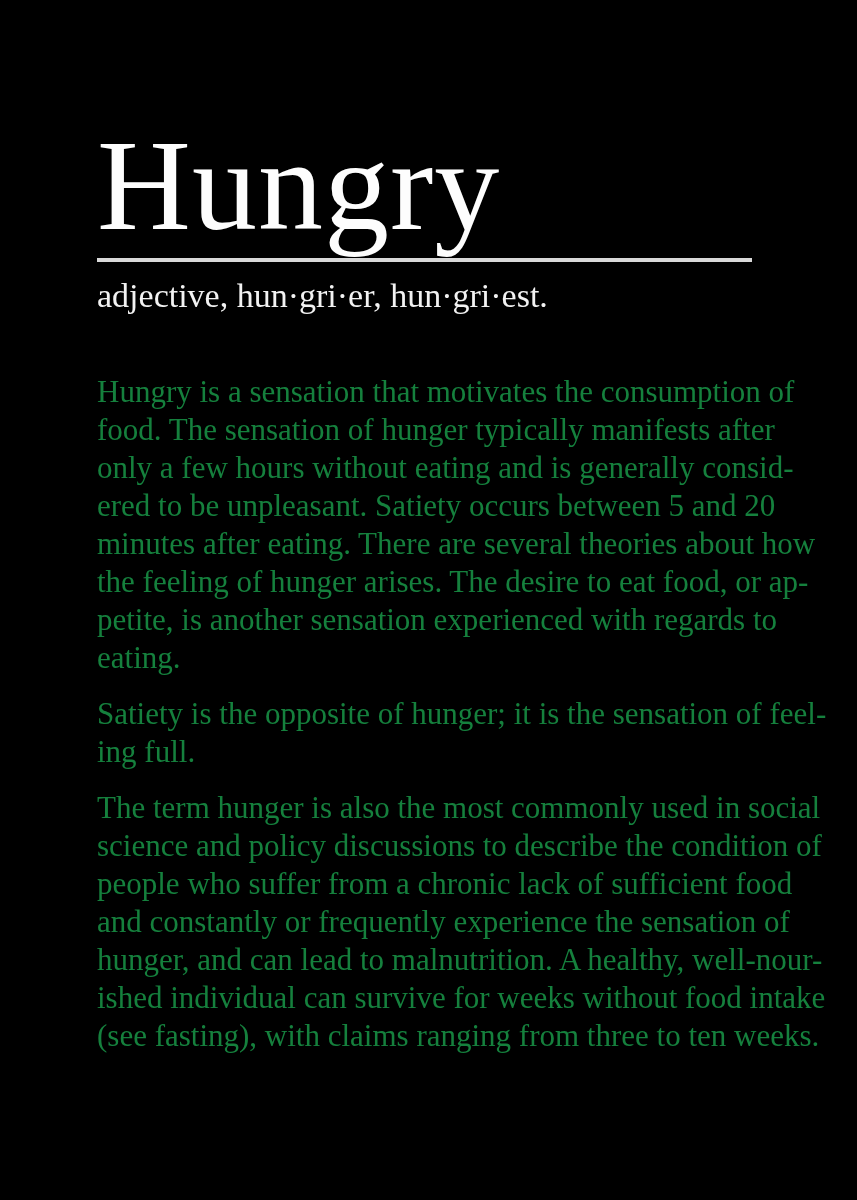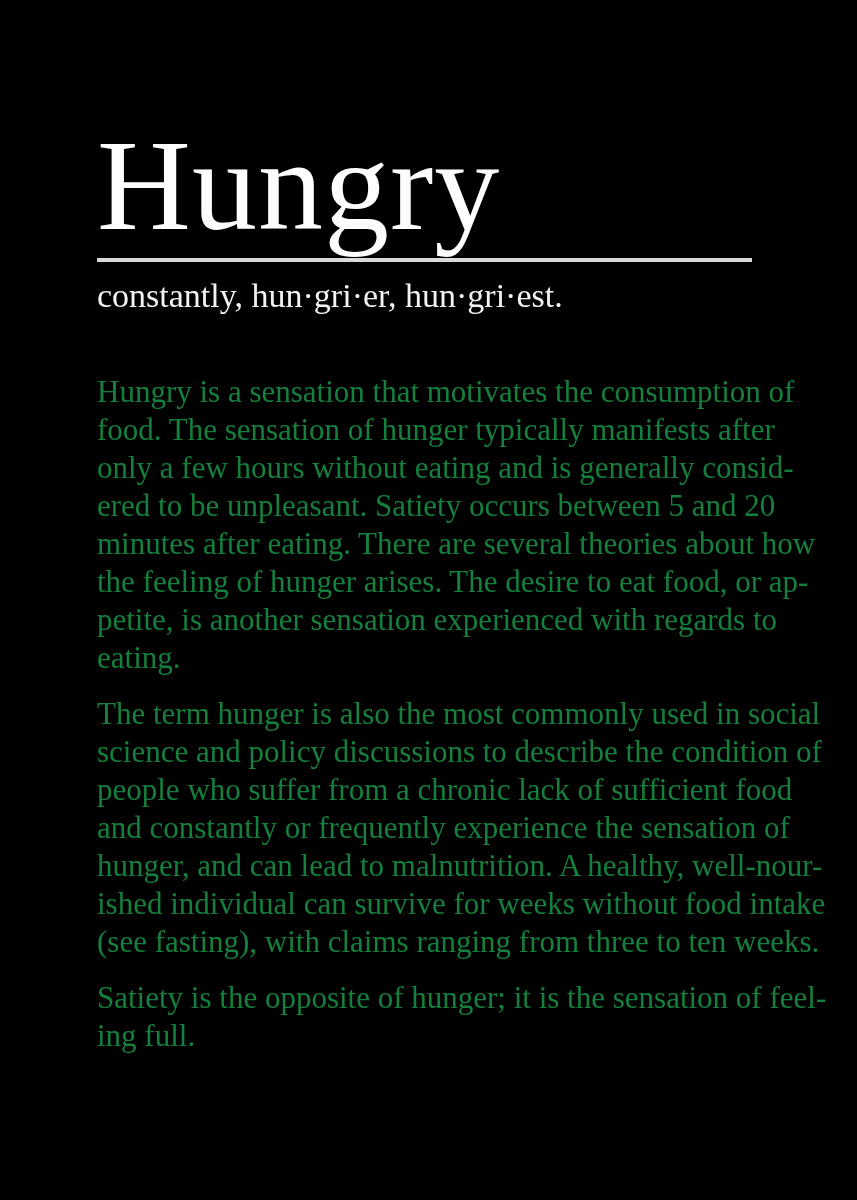--- a/index.html
+++ b/index.html
@@ -52,34 +52,34 @@
   }
 </style>
 </head>
 <body>
 
 <div class="poster">
   <h1 class="title">Hungry</h1>
 
   <div class="rule"></div>
 
-  <p class="subtitle">constantly, hun·gri·er, hun·gri·est.</p>
+  <p class="subtitle">adjective, hun·gri·er, hun·gri·est.</p>
 
   <div class="body-block">
     <p class="para">Hungry is a sensation that motivates the consumption of
 food. The sensation of hunger typically manifests after
 only a few hours without eating and is generally consid-
 ered to be unpleasant. Satiety occurs between 5 and 20
 minutes after eating. There are several theories about how
 the feeling of hunger arises. The desire to eat food, or ap-
 petite, is another sensation experienced with regards to
 eating.</p>
+    <p class="para">Satiety is the opposite of hunger; it is the sensation of feel-
+ing full.</p>
     <p class="para">The term hunger is also the most commonly used in social
 science and policy discussions to describe the condition of
 people who suffer from a chronic lack of sufficient food
 and constantly or frequently experience the sensation of
 hunger, and can lead to malnutrition. A healthy, well-nour-
 ished individual can survive for weeks without food intake
 (see fasting), with claims ranging from three to ten weeks.</p>
-    <p class="para">Satiety is the opposite of hunger; it is the sensation of feel-
-ing full.</p>
   </div>
 </div>
 
 </body></html>

